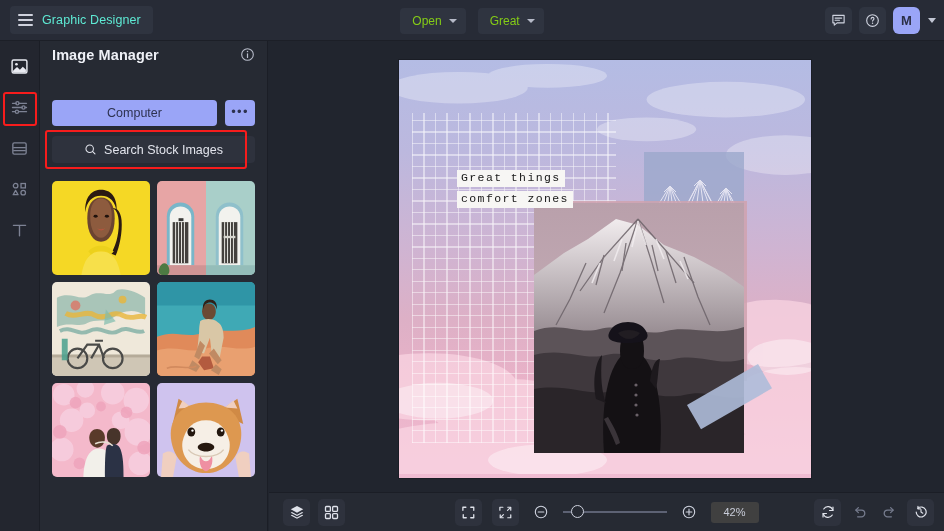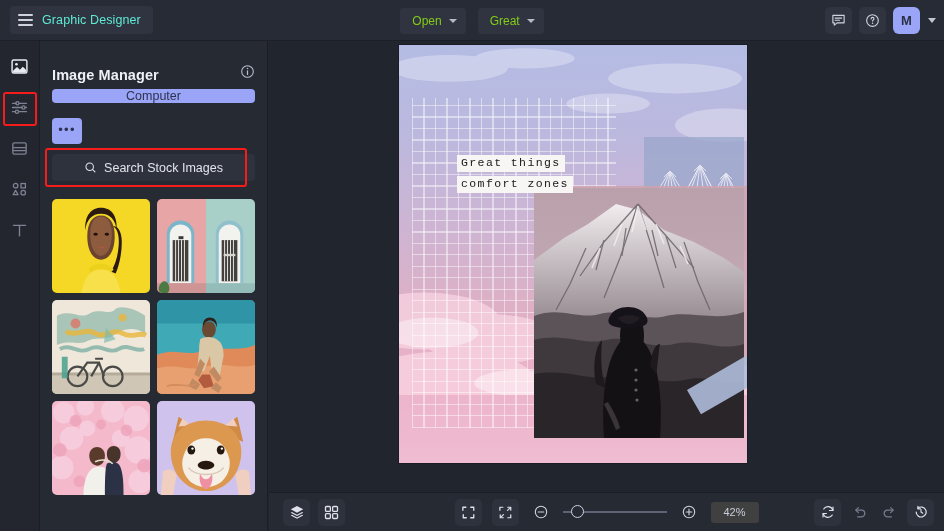--- a/index.html
+++ b/index.html
@@ -71,27 +71,27 @@
     border:2.5px solid #f71c1c; border-radius:3px; pointer-events:none; z-index:20;
   }
 
   
   .panel{
     position:absolute; left:40px; top:41px; width:228px; height:490px;
     background:#262a33; border-right:1px solid #1b1e26;
     padding:0 12px;
   }
   .panel-head{
-    display:flex; align-items:flex-end; justify-content:space-between;
+    display:flex; align-items:flex-start; justify-content:space-between;
     height:42px; padding-top:6px;
   }
   .panel-title{ font-size:14.5px; font-weight:bold; color:#eef0f6; letter-spacing:.1px;}
   .info-ic{ cursor:pointer; }
 
-  .src-row{ display:flex; gap:15px; margin-top:6px;flex-direction:column; }
+  .src-row{ display:flex; gap:8px; margin-top:17px; }
   .btn-primary{
     flex:1; height:26px; background:#9aa5f7; border-radius:4px;
     display:flex; align-items:center; justify-content:center;
     color:#2d3250; font-size:12.5px; cursor:pointer;
   }
   .btn-more{
     width:30px; height:26px; background:#9aa5f7; border-radius:4px;
     display:flex; align-items:center; justify-content:center; cursor:pointer;
     color:#2d3250; font-size:13px; letter-spacing:1.3px; line-height:6px; padding-bottom:3px;
   }
@@ -118,21 +118,21 @@
     position:relative; background:#3a3e49;
   }
   .thumb svg{ display:block; width:100%; height:100%; }
 
   
   .stage{
     position:absolute; left:269px; top:41px; right:0; height:451px;
     background:#21252e;
   }
   .canvas{
-    position:absolute; left:130px; top:4px; width:348px; height:418px;
+    position:absolute; left:130px; top:19px; width:412px; height:418px;
     overflow:hidden;
     box-shadow:0 0 0 1px #1a1d25;
   }
   .sky{ position:absolute; inset:0; background:linear-gradient(180deg,#b4bce4 0%,#bcb8de 22%,#cfb4d2 45%,#ddb0c6 62%,#eab2c8 78%,#f0bcd2 100%); }
   .cloudlayer{ position:absolute; inset:0; }
   .gridoverlay{
     position:absolute; left:13px; top:53px; width:204px; height:330px;
     background-image:
       repeating-linear-gradient(0deg, rgba(255,255,255,.55) 0 1px, transparent 1px 11.5px),
       repeating-linear-gradient(90deg, rgba(255,255,255,.55) 0 1px, transparent 1px 11.5px);

